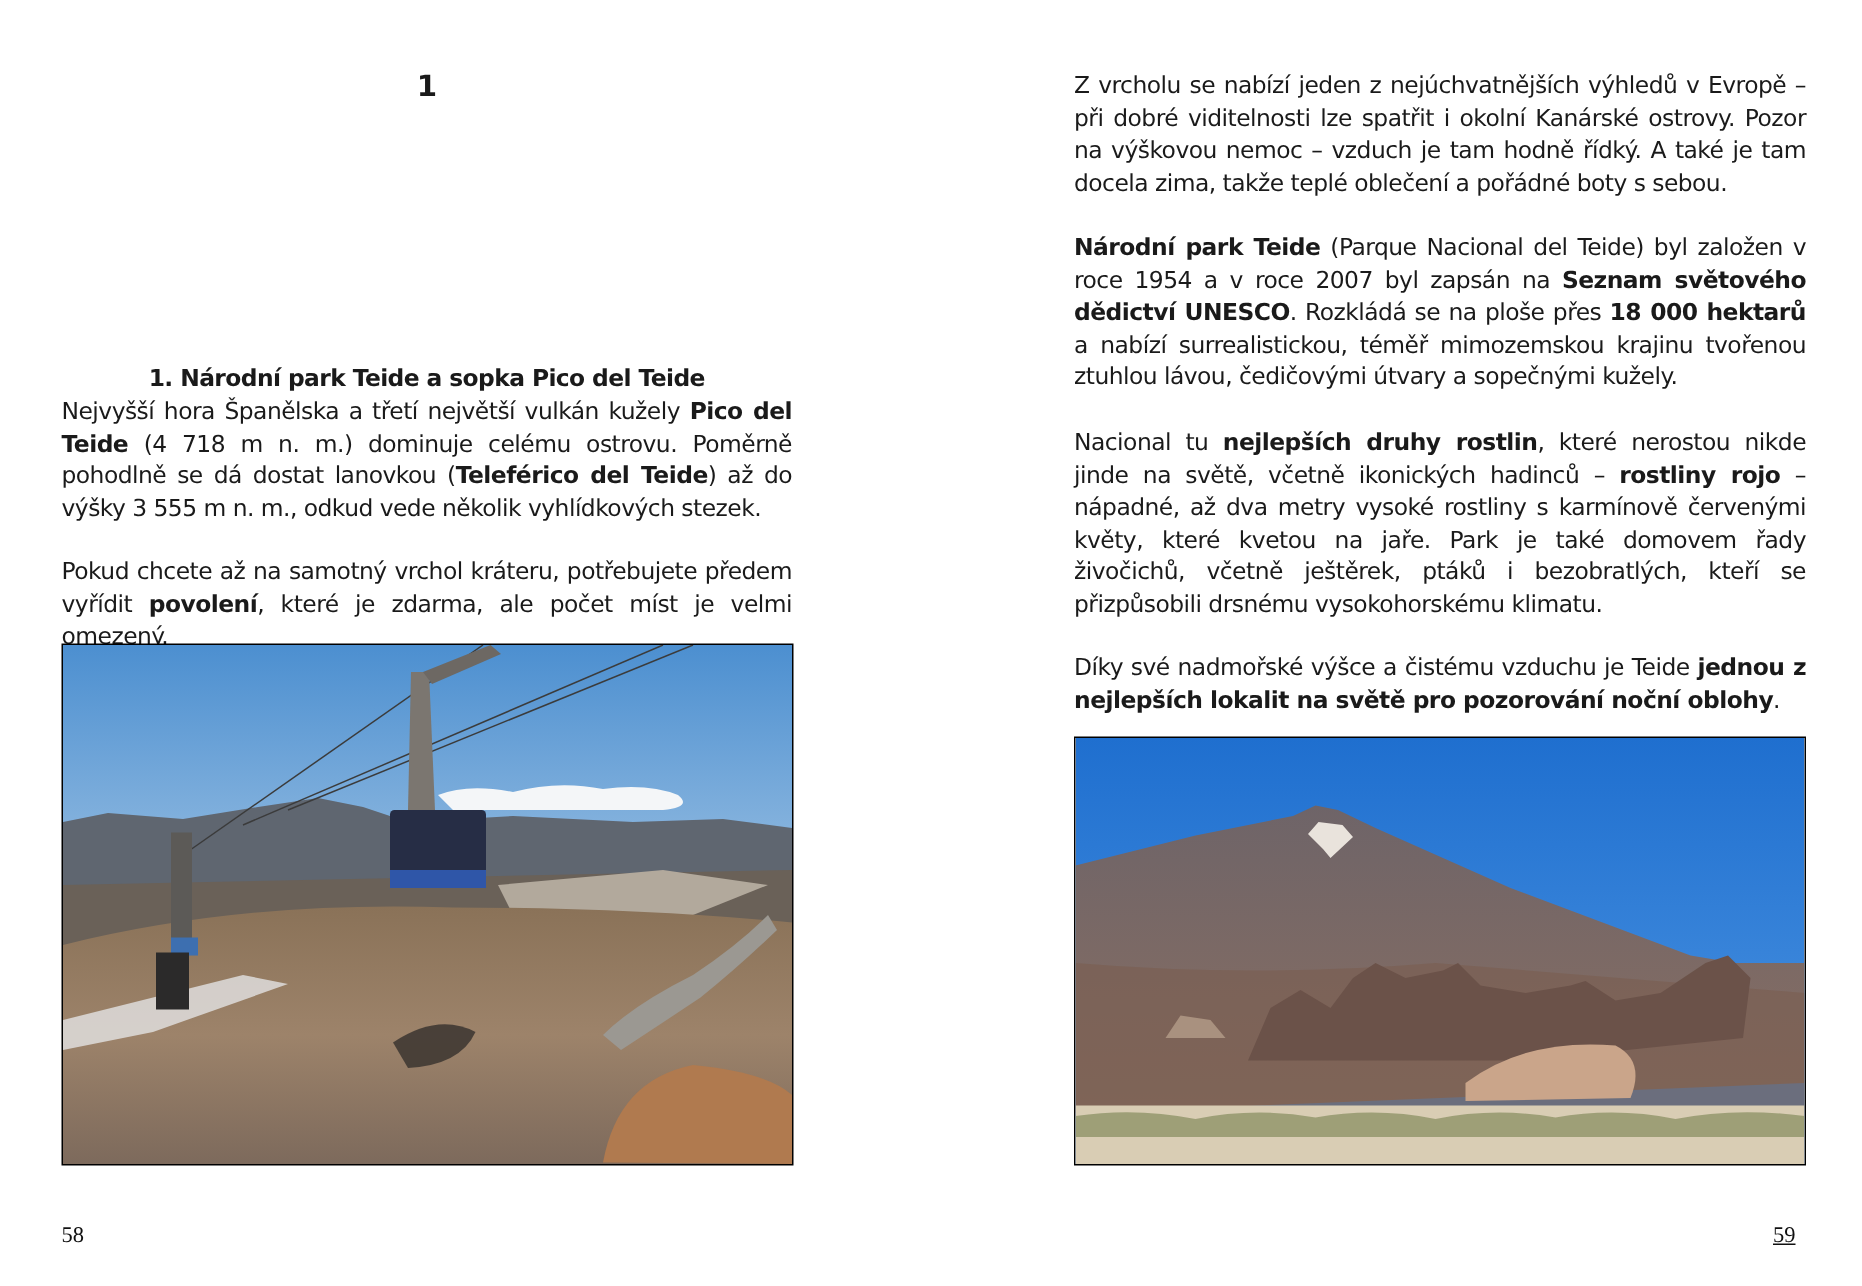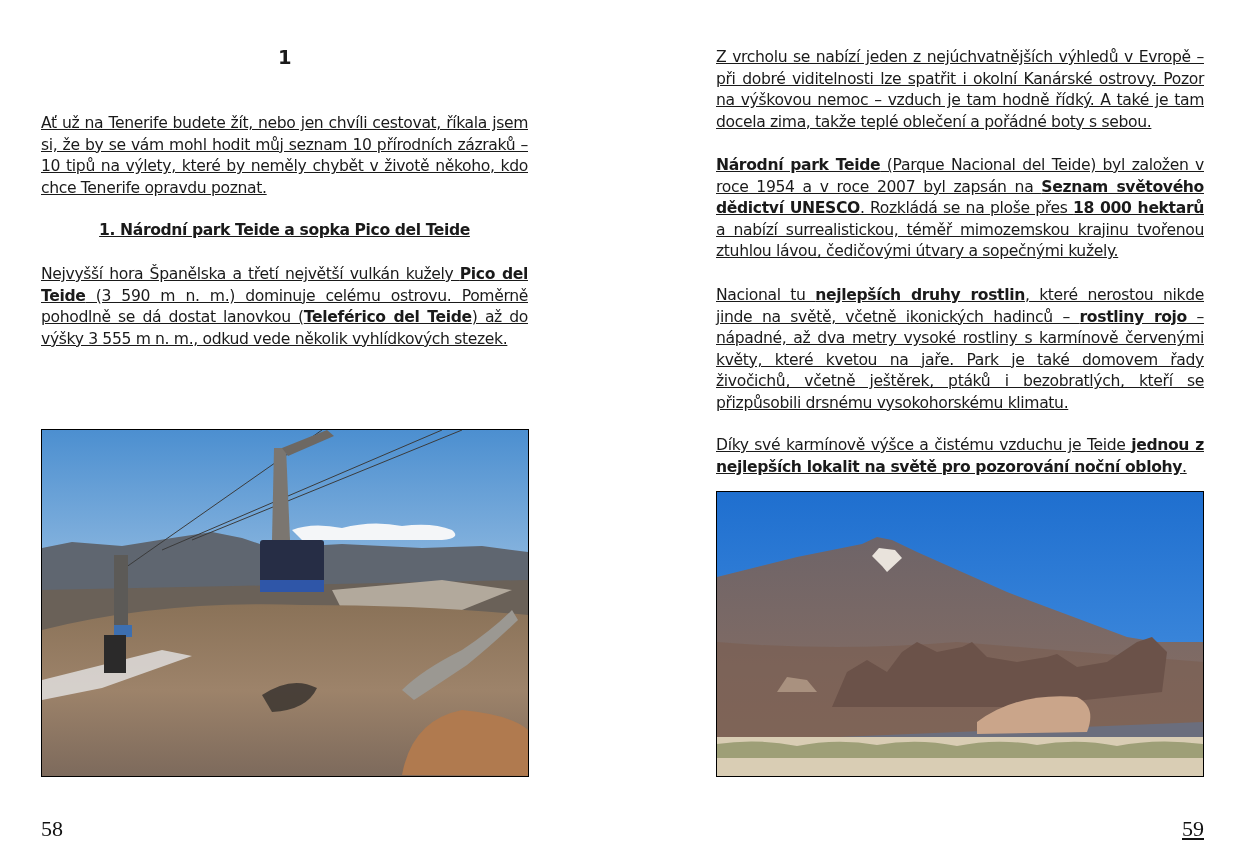--- a/index.html
+++ b/index.html
@@ -4,50 +4,50 @@
 <style>
   html, body { margin: 0; padding: 0; background: #ffffff; }
   body { width: 1241px; height: 857px; position: relative; overflow: hidden;
          font-family: "DejaVu Sans", "Liberation Sans", sans-serif; color: #1a1a1a; }
   .page { position: absolute; top: 0; height: 857px; }
   .page-left { left: 0; width: 620px; }
   .page-right { left: 620px; width: 621px; }
   .col { position: absolute; }
   .page-left .col { left: 41px; width: 487px; }
   .page-right .col { left: 96px; width: 488px; }
-  p { margin: 0; font-size: 15.6px; line-height: 21.6px; letter-spacing: -0.35px; text-align: justify; text-decoration: underline; }
+  p { margin: 0; font-size: 15.6px; line-height: 21.6px; letter-spacing: -0.35px; text-align: justify; }
   p b { font-weight: bold; }
   .chapter { position: absolute; left: 41px; width: 487px; top: 47px; text-align: center;
              font-weight: bold; font-size: 19.5px; line-height: 22px; letter-spacing: -0.4px; }
-  .sec-heading { font-weight: bold; text-align: center; font-size: 15.6px; letter-spacing: -0.4px; }
+  .sec-heading { font-weight: bold; text-align: center; font-size: 15.6px; letter-spacing: -0.4px; margin-top: 22px; }
   .photo { position: absolute; border: 1px solid #000; overflow: hidden; }
   .photo svg { display: block; width: 100%; height: 100%; }
   .page-num { position: absolute; top: 816px; font-family: "Liberation Serif", "DejaVu Serif", serif;
-              font-size: 22px; color: #111; }
+              font-size: 15px; color: #111; }
 </style>
 </head>
 <body>
 
 <div class="page page-left">
   <div class="chapter">
     <div>1</div>
   </div>
 
-  <div class="col" style="top:113px;">
-    <p>Ať už na Tenerife budete žít, nebo jen chvíli cestovat, říkala jsem si, že by se vám mohl hodit můj seznam 10 přírodních zázraků – 10 tipů na výlety, které by neměly chybět v životě někoho, kdo chce Tenerife opravdu poznat.</p>
-  </div>
 
   <div class="col" style="top:220px;">
     <p class="sec-heading">1. Národní park Teide a sopka Pico del Teide</p>
   </div>
 
   <div class="col" style="top:264px;">
-    <p><span>Nejvyšší hora Španělska a třetí největší vulkán kužely </span><b>Pico del Teide</b><span> (3 590 m n. m.) dominuje celému ostrovu. Poměrně pohodlně se dá dostat lanovkou (</span><b>Teleférico del Teide</b><span>) až do výšky 3 555 m n. m., odkud vede několik vyhlídkových stezek.</span></p>
+    <p><span>Nejvyšší hora Španělska a třetí největší vulkán kužely </span><b>Pico del Teide</b><span> (4 718 m n. m.) dominuje celému ostrovu. Poměrně pohodlně se dá dostat lanovkou (</span><b>Teleférico del Teide</b><span>) až do výšky 3 555 m n. m., odkud vede několik vyhlídkových stezek.</span></p>
   </div>
 
+  <div class="col" style="top:371px;">
+    <p><span>Pokud chcete až na samotný vrchol kráteru, potřebujete předem vyřídit </span><b>povolení</b><span>, které je zdarma, ale počet míst je velmi omezený.</span></p>
+  </div>
 
   <div class="photo" style="left:41px; top:429px; width:486px; height:346px;" title="Cable car gondola approaching the upper station of Teleférico del Teide">
     <svg viewBox="0 0 486 346" preserveAspectRatio="none">
       <defs>
         <linearGradient id="sky1" x1="0" y1="0" x2="0" y2="1">
           <stop offset="0" stop-color="#4c8fd0"></stop>
           <stop offset="0.6" stop-color="#a9c9e6"></stop>
           <stop offset="1" stop-color="#d3e2ee"></stop>
         </linearGradient>
         <linearGradient id="ground1" x1="0" y1="0" x2="0" y2="1">
@@ -89,21 +89,21 @@
 
   <div class="col" style="top:155px;">
     <p><b>Národní park Teide</b><span> (Parque Nacional del Teide) byl založen v roce 1954 a v roce 2007 byl zapsán na </span><b>Seznam světového dědictví UNESCO</b><span>. Rozkládá se na ploše přes </span><b>18 000 hektarů</b><span> a nabízí surrealistickou, téměř mimozemskou krajinu tvořenou ztuhlou lávou, čedičovými útvary a sopečnými kužely.</span></p>
   </div>
 
   <div class="col" style="top:285px;">
     <p><span>Nacional tu </span><b>nejlepších druhy rostlin</b><span>, které nerostou nikde jinde na světě, včetně ikonických hadinců – </span><b>rostliny rojo</b><span> – nápadné, až dva metry vysoké rostliny s karmínově červenými květy, které kvetou na jaře. Park je také domovem řady živočichů, včetně ještěrek, ptáků i bezobratlých, kteří se přizpůsobili drsnému vysokohorskému klimatu.</span></p>
   </div>
 
   <div class="col" style="top:435px;">
-    <p><span>Díky své karmínově výšce a čistému vzduchu je Teide </span><b>jednou z nejlepších lokalit na světě pro pozorování noční oblohy</b><span>.</span></p>
+    <p><span>Díky své nadmořské výšce a čistému vzduchu je Teide </span><b>jednou z nejlepších lokalit na světě pro pozorování noční oblohy</b><span>.</span></p>
   </div>
 
   <div class="photo" style="left:96px; top:491px; width:486px; height:284px;" title="Pico del Teide volcano with Roques de García rock formations">
     <svg viewBox="0 0 486 284" preserveAspectRatio="none">
       <defs>
         <linearGradient id="sky2" x1="0" y1="0" x2="0" y2="1">
           <stop offset="0" stop-color="#1f6fcf"></stop>
           <stop offset="1" stop-color="#4f97e3"></stop>
         </linearGradient>
         <linearGradient id="mtn2" x1="0" y1="0" x2="0" y2="1">

